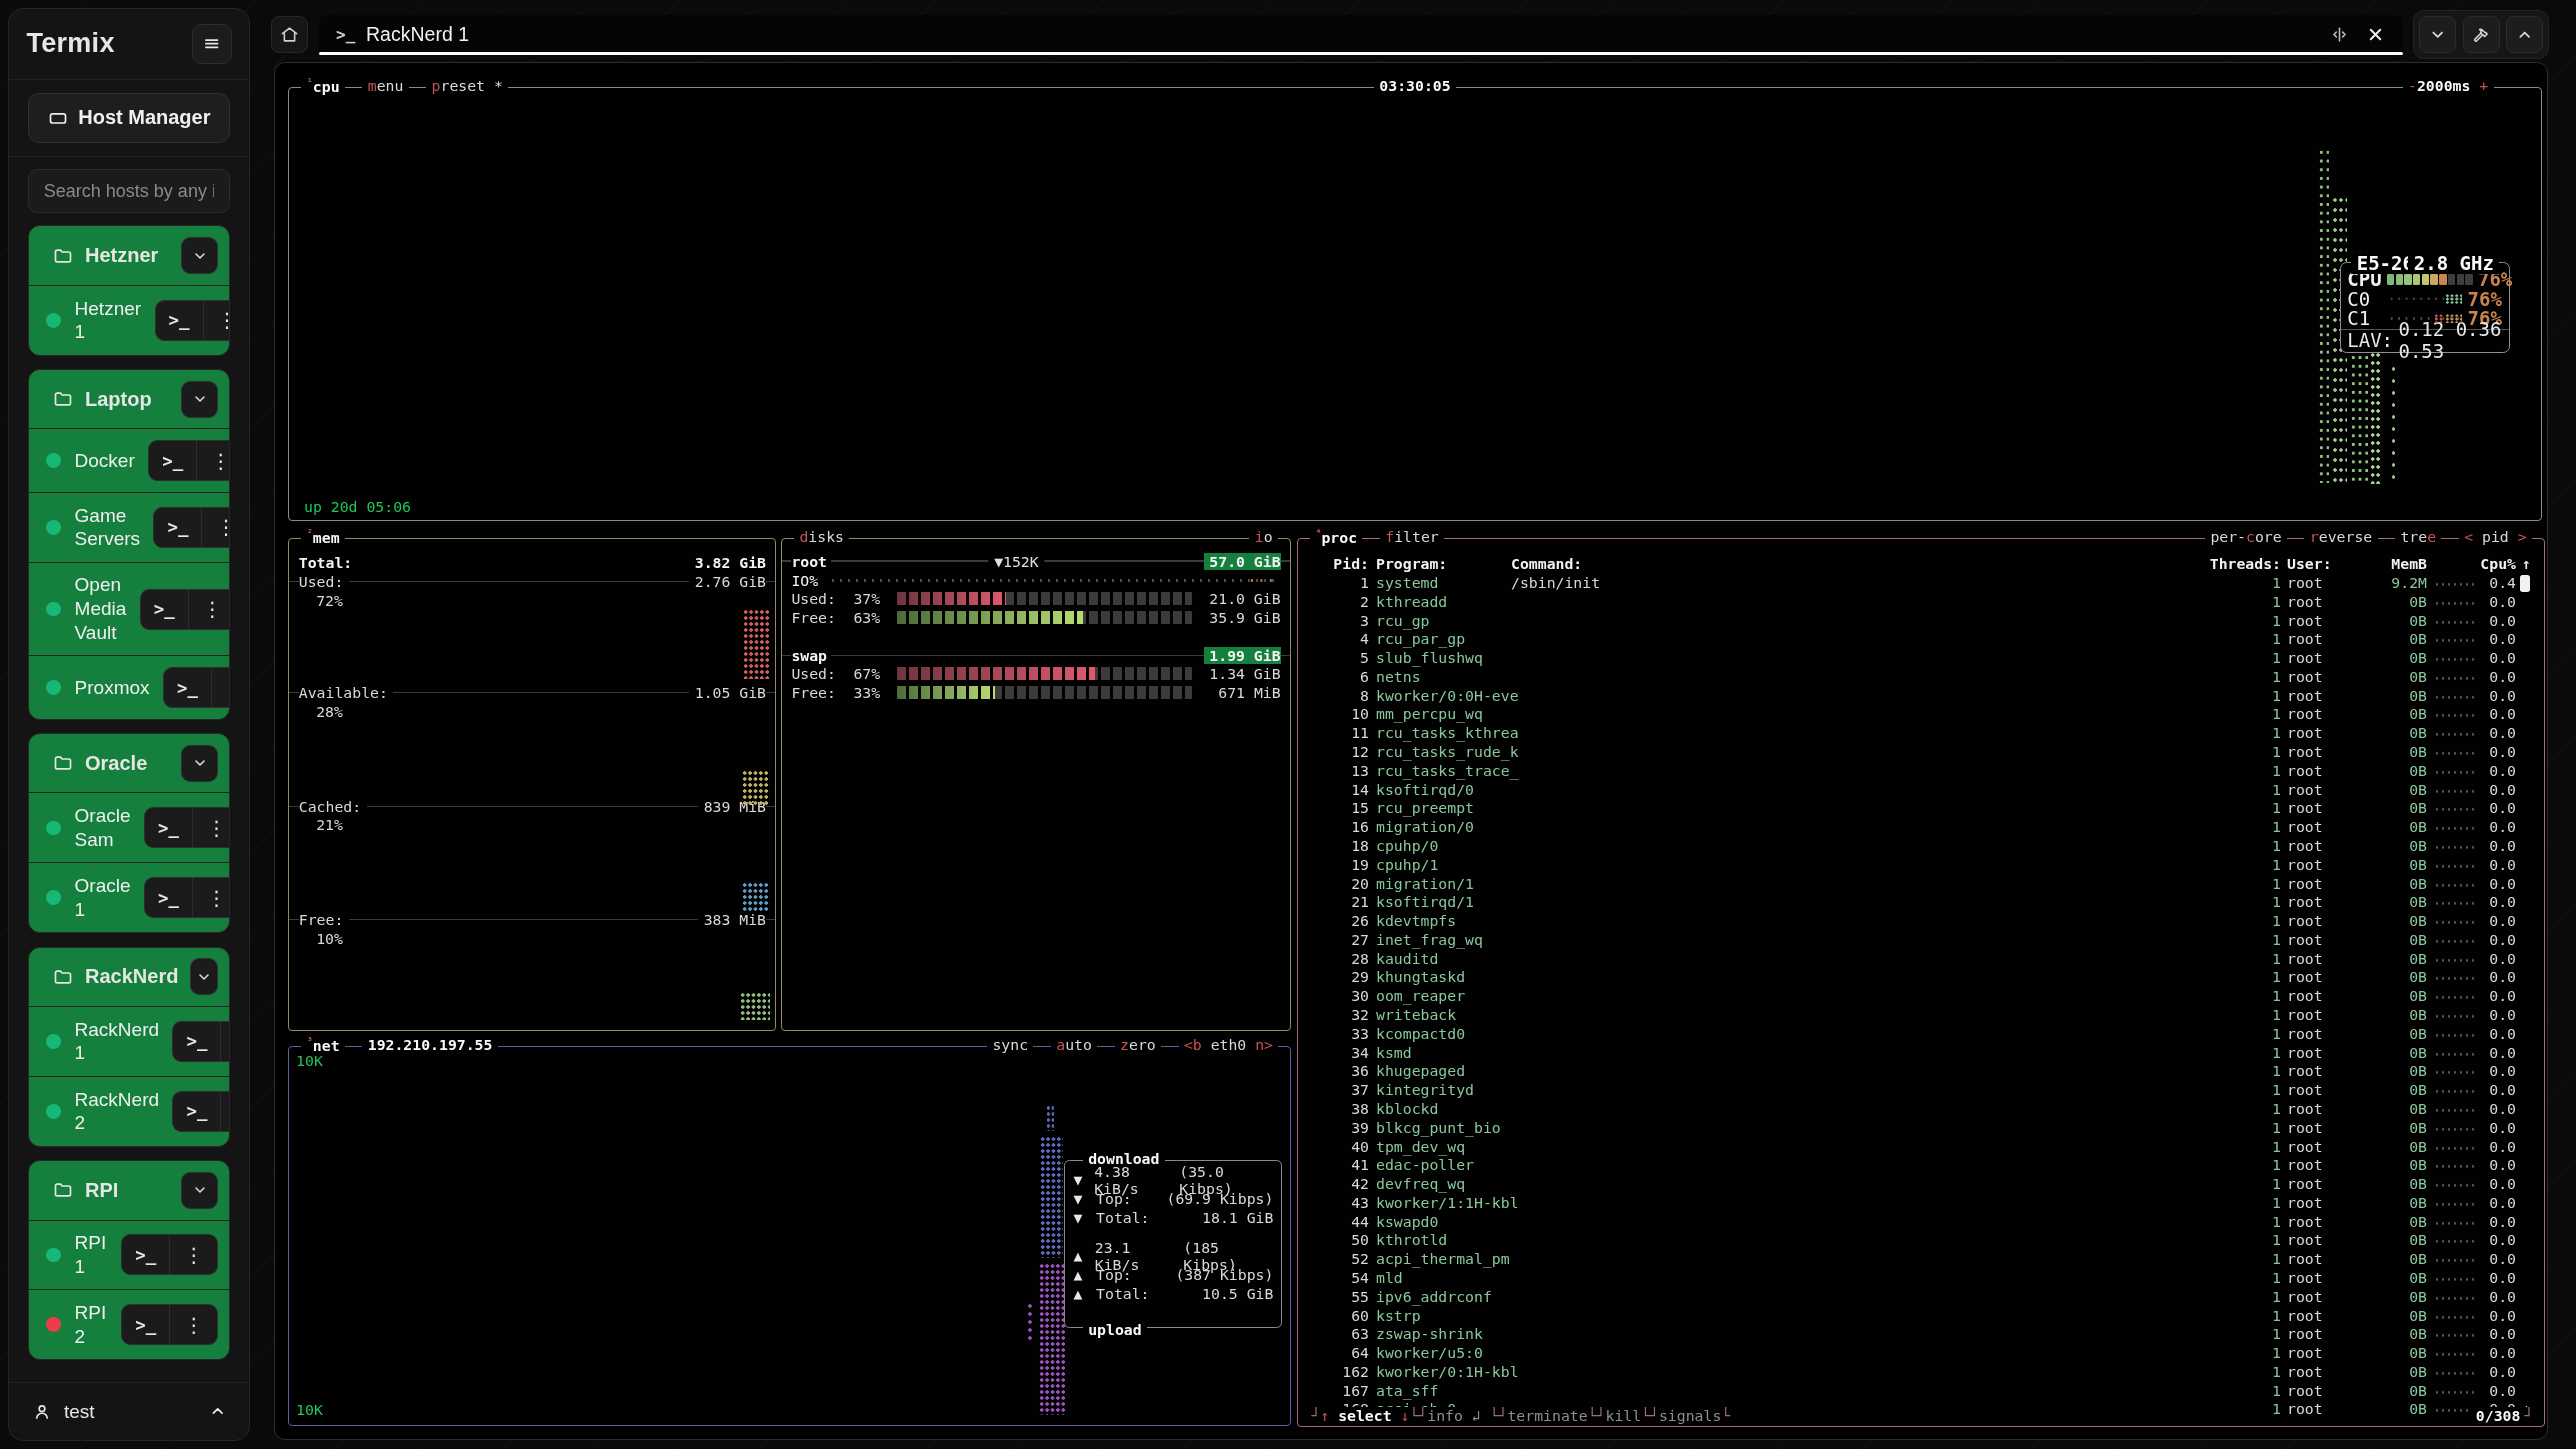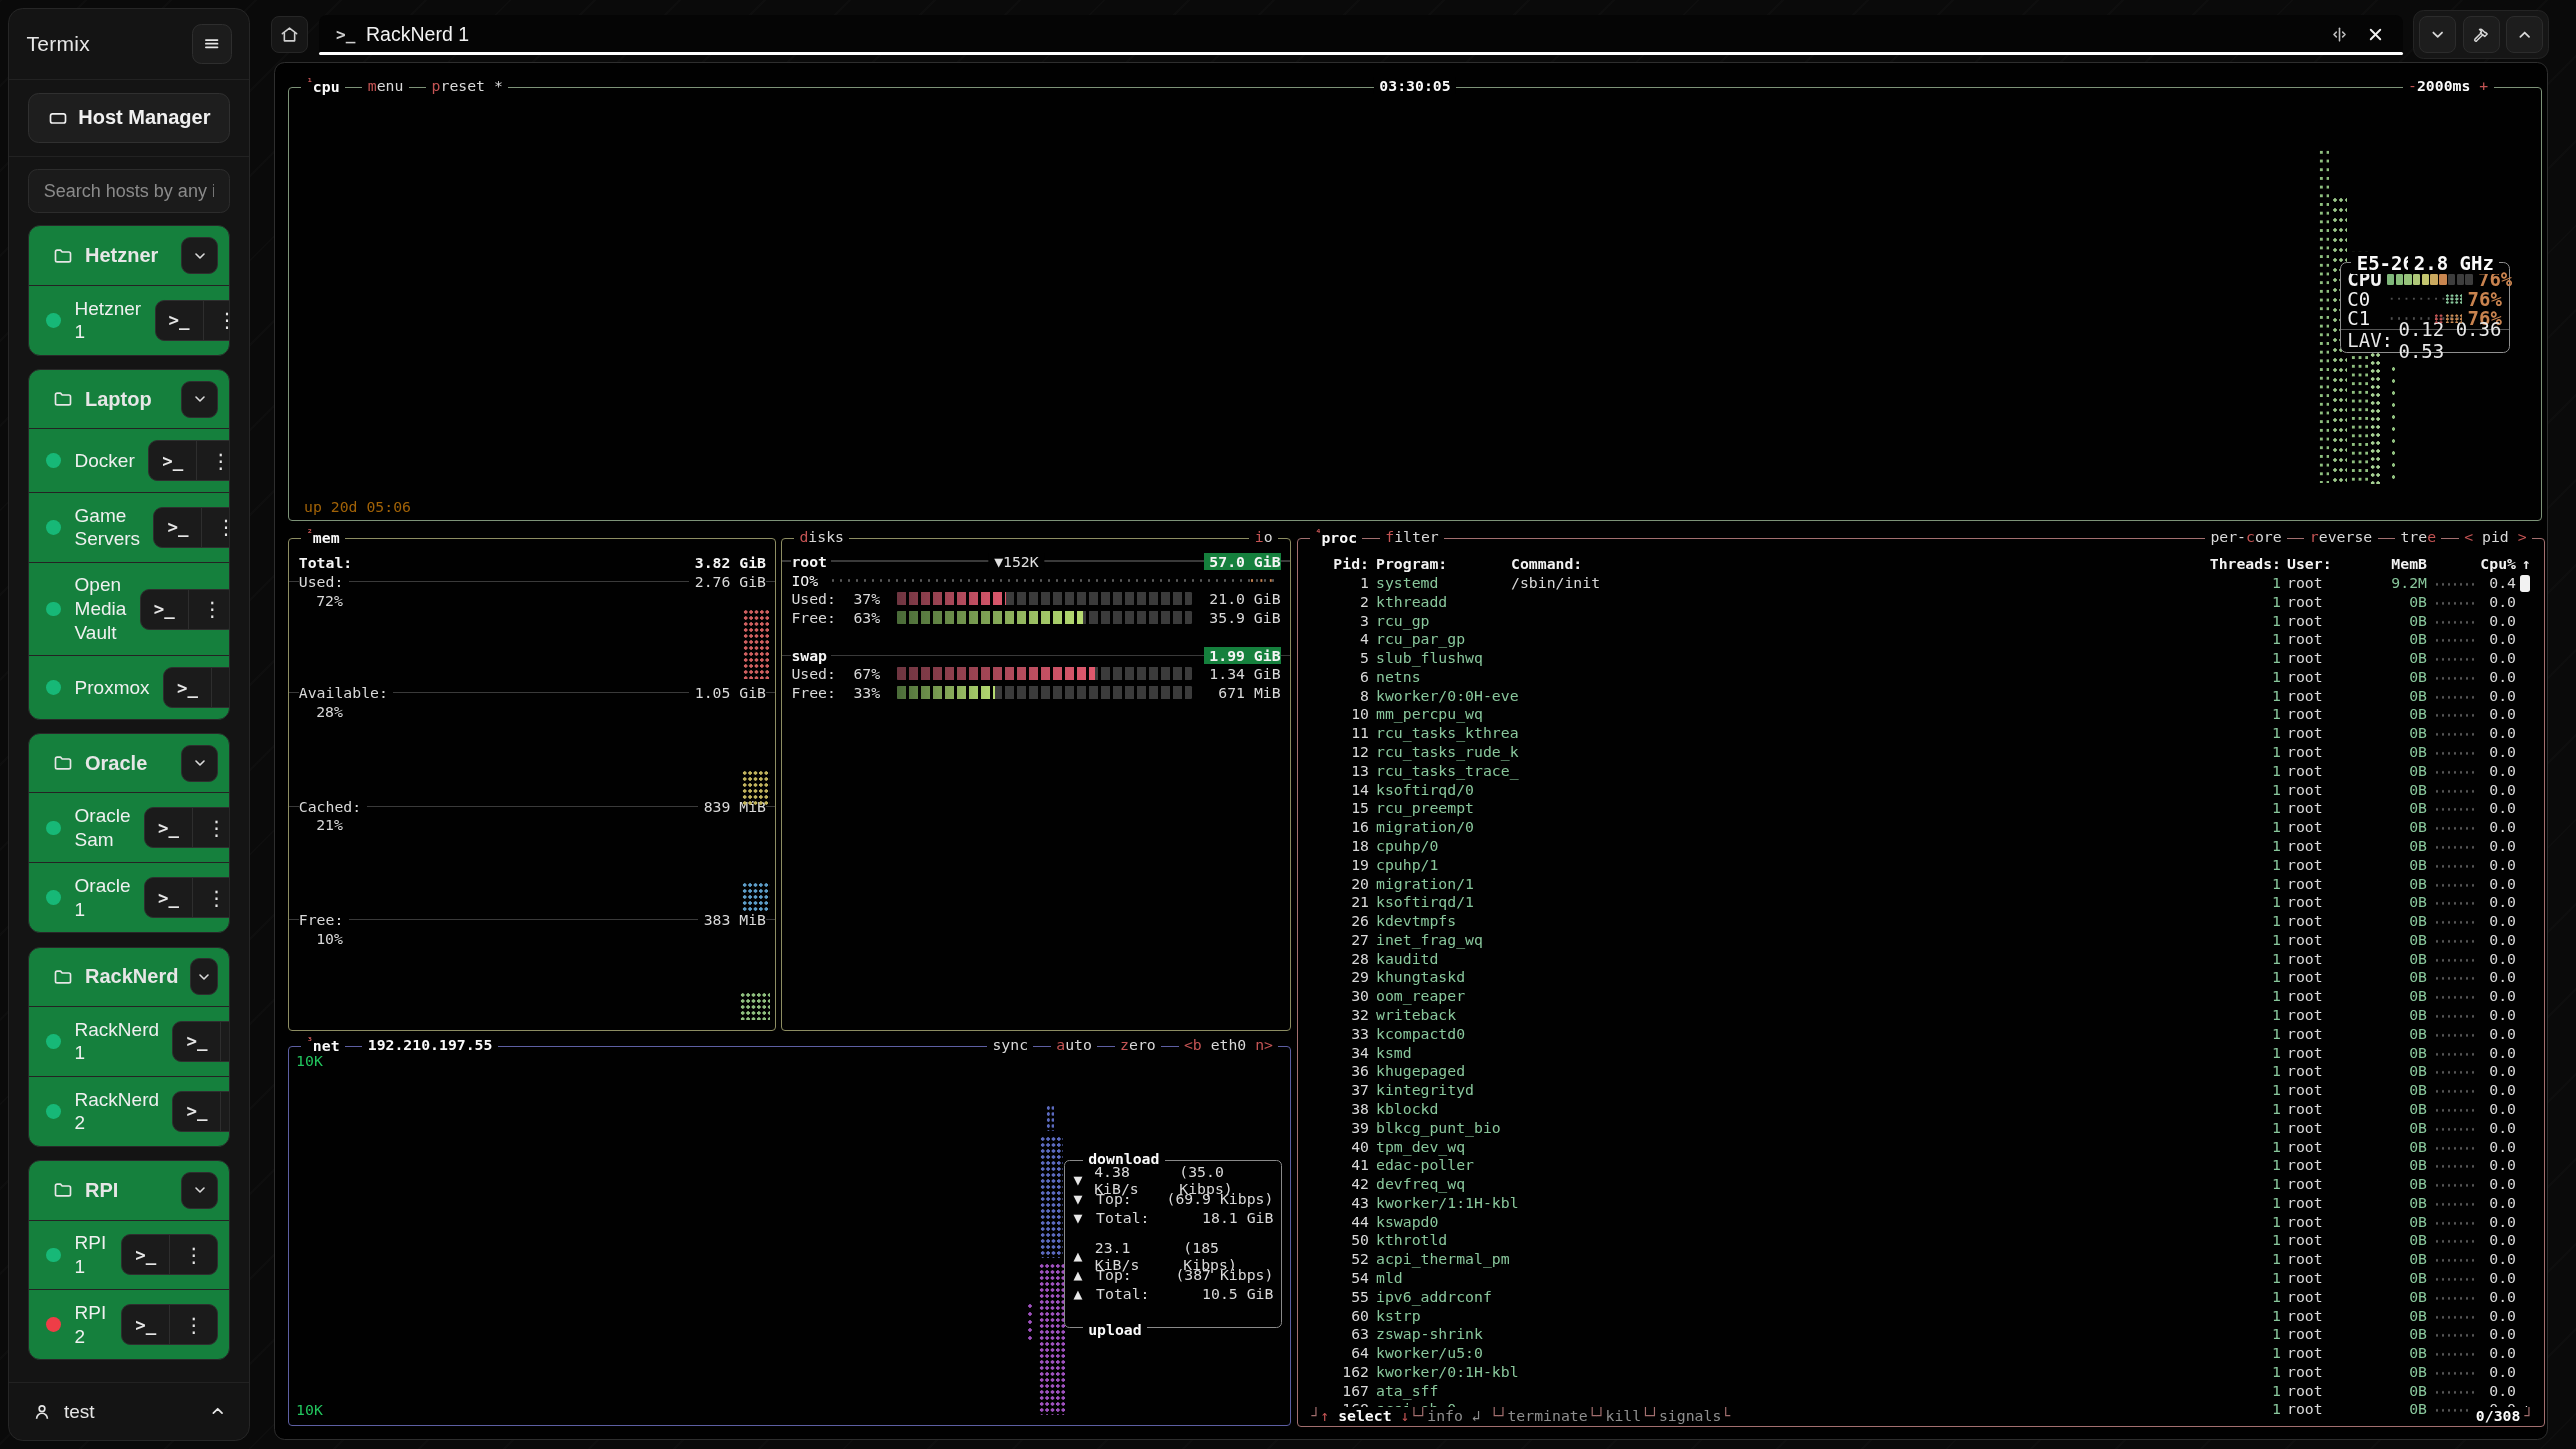--- a/index.html
+++ b/index.html
@@ -4,21 +4,21 @@
 <style>
   html,body{margin:0;padding:0;background:#0a0a0a;}
   .app{position:relative;width:2576px;height:1449px;overflow:hidden;
        background:#0a0a0a;
        background-image:repeating-linear-gradient(135deg,rgba(255,255,255,.016) 0 2px,transparent 2px 60px);
        font-family:"Liberation Sans","DejaVu Sans",sans-serif;color:#e6e6e6;}
   
   .sidebar{position:absolute;left:8px;top:8px;bottom:8px;width:240px;background:#141414;
            border:1.3px solid #262626;border-radius:14.8px;display:flex;flex-direction:column;overflow:hidden;}
   .sb-head{display:flex;align-items:center;justify-content:space-between;padding:14.8px 17.4px;border-bottom:1.3px solid #222;}
-  .sb-title{font-size:21px;font-weight:normal;letter-spacing:0.3px;}
+  .sb-title{font-size:27px;font-weight:bold;letter-spacing:0.3px;}
   .icon-btn{width:38px;height:38px;border:1.3px solid #2e2e2e;background:#1c1c1c;border-radius:9.4px;
             display:flex;align-items:center;justify-content:center;color:#e6e6e6;cursor:pointer;}
   .sb-hostmgr-wrap{padding:13.4px 19px;border-bottom:1.3px solid #222;}
   .hostmgr-btn{width:100%;height:50px;background:#1e1e1e;border:1.3px solid #303030;border-radius:10.7px;
                display:flex;align-items:center;justify-content:center;gap:10.7px;font-size:20px;font-weight:bold;color:#f0f0f0;}
   .sb-search-wrap{padding:12px 19px 6.7px;}
   .sb-search{width:100%;box-sizing:border-box;height:44px;background:#1b1b1b;border:1.3px solid #2c2c2c;border-radius:9.4px;
              color:#cfcfcf;font-size:18px;padding:0 14.8px;outline:none;font-family:inherit;}
   .sb-search::placeholder{color:#8a8a8a;}
   .groups{flex:1;overflow:hidden;padding:5.4px 19px 0;}
@@ -77,21 +77,21 @@
   .cpubox .row{display:flex;align-items:center;height:19.5px;padding:0 6.7px;gap:5.4px;}
   .cpubox .lab{font-weight:bold;color:#f2f2f2;width:35px;}
   .cpubox .pct{color:#c9834f;margin-left:auto;font-weight:bold;}
   .meter{display:flex;gap:1.3px;}
   .meter span{width:7.4px;height:10.7px;border-radius:1.3px;}
   .mini{flex:1;height:9.4px;position:relative;background-image:radial-gradient(circle,#4f4f4f 1.1px,transparent 1.3px);
         background-size:7.4px 9.4px;background-position:0 70%;}
   .mini i{position:absolute;right:0;bottom:0;width:17.4px;height:9.4px;
           background-image:radial-gradient(circle,var(--c) 1.2px,transparent 1.5px);background-size:4.7px 3.4px;}
   .mini i.l2{right:19px;width:9.4px;--c:#c45454;}
-  .uptime{position:absolute;left:10.7px;bottom:5.4px;color:#a16207;background:#010101;padding:0 4px;}
+  .uptime{position:absolute;left:10.7px;bottom:5.4px;color:#22c55e;background:#010101;padding:0 4px;}
   
   .mrow{position:absolute;left:9.4px;right:9.4px;height:19px;display:flex;align-items:center;}
   .mrow .rule{position:absolute;left:-9.4px;right:-9.4px;top:8.7px;height:1.3px;background:#3a3a3a;}
   .mrow .lab{background:#010101;padding-right:5.4px;position:relative;}
   .mrow .val{margin-left:auto;background:#010101;padding-left:5.4px;position:relative;}
   .mrow.b .lab,.mrow.b .val{font-weight:bold;color:#f5f5f5;}
   .mrow .pctv{padding-left:17.4px;}
   
   .drow{position:absolute;left:9.4px;right:9.4px;height:19px;display:flex;align-items:center;gap:6.7px;}
   .drow .rule{position:absolute;left:-9.4px;right:-9.4px;top:8.7px;height:1.3px;background:#3a3a3a;}

